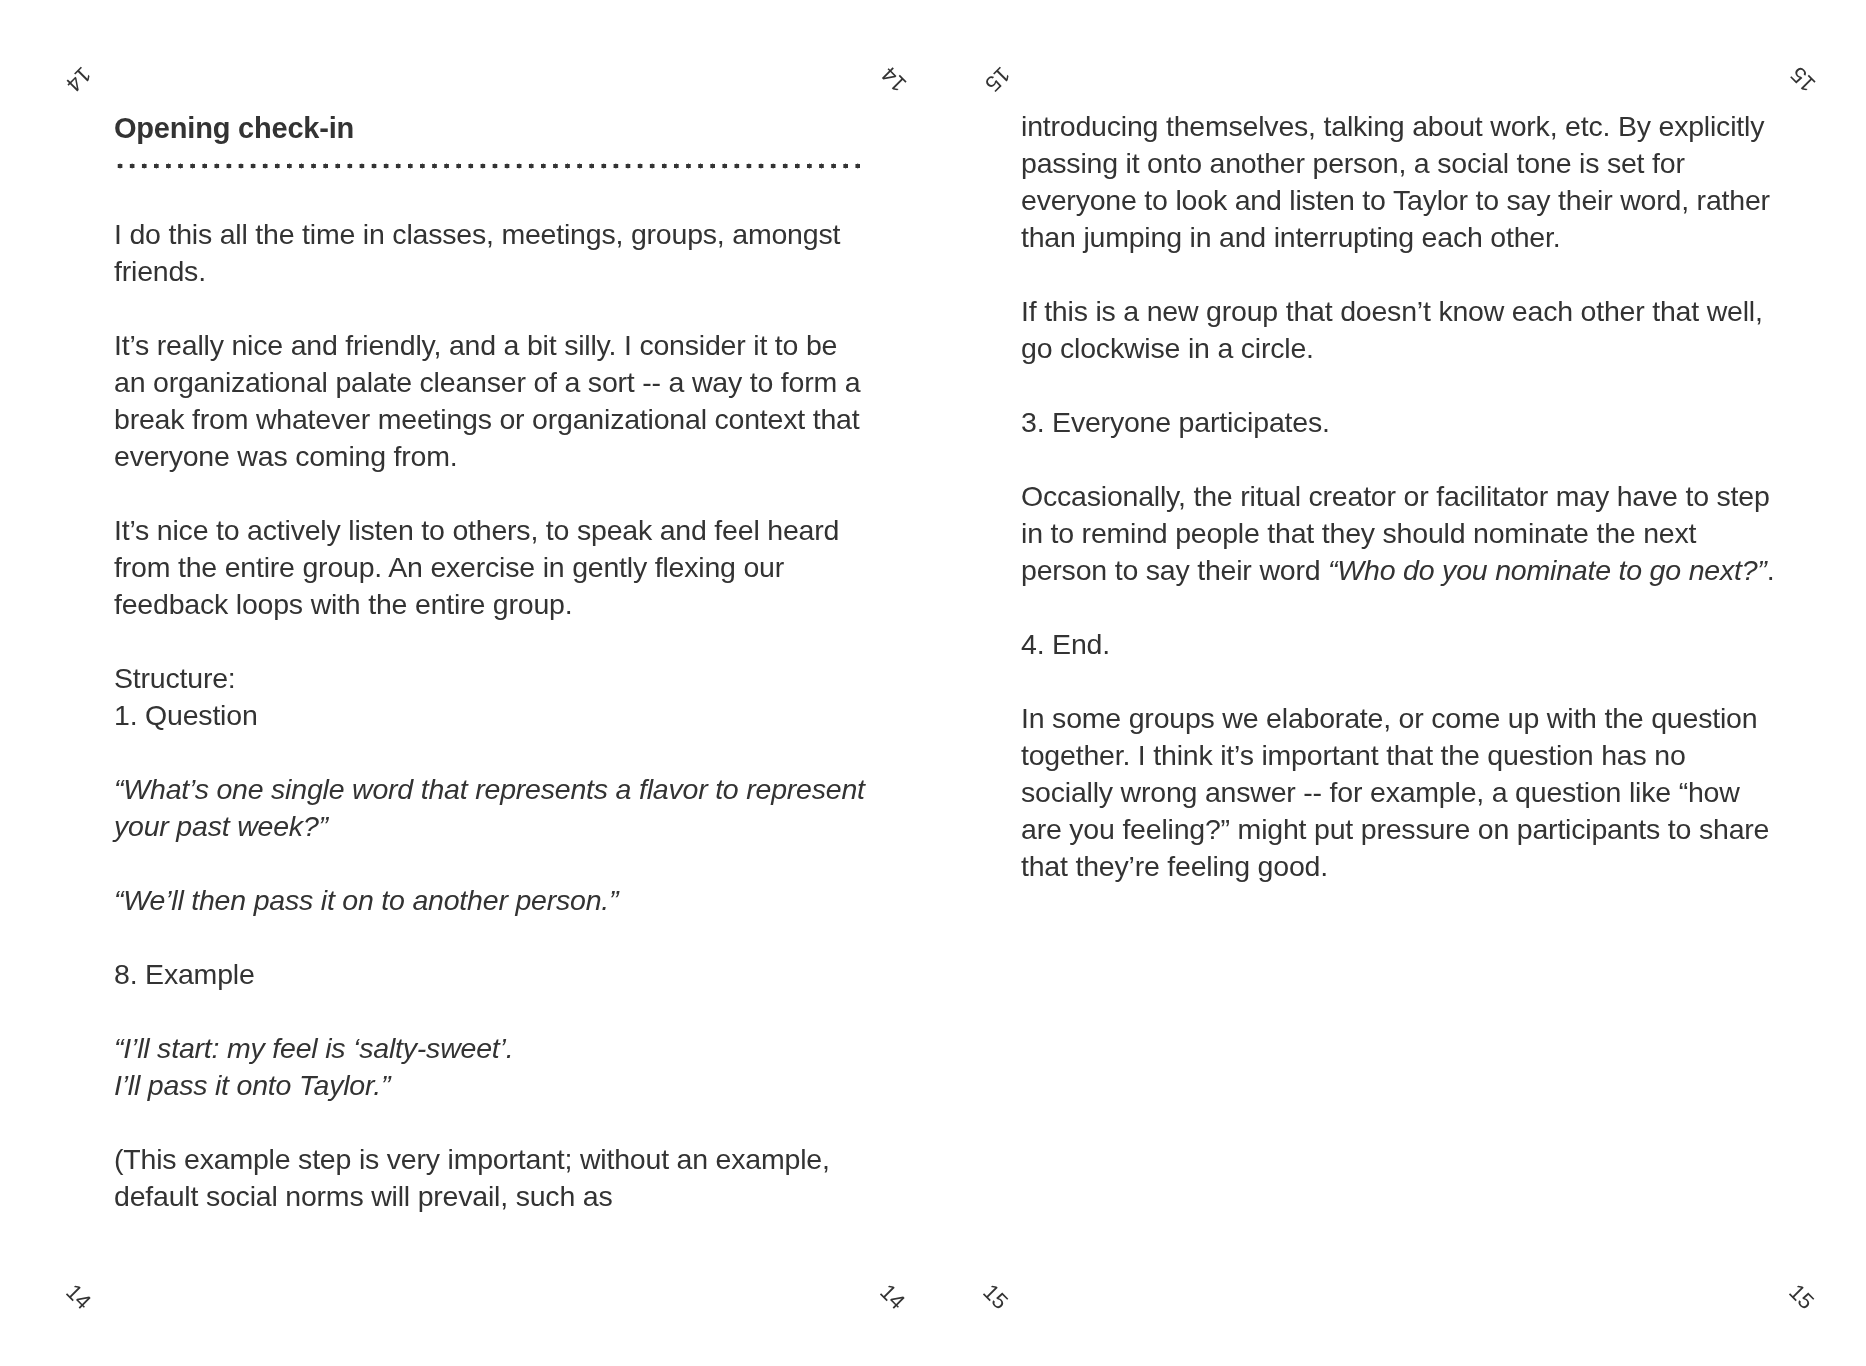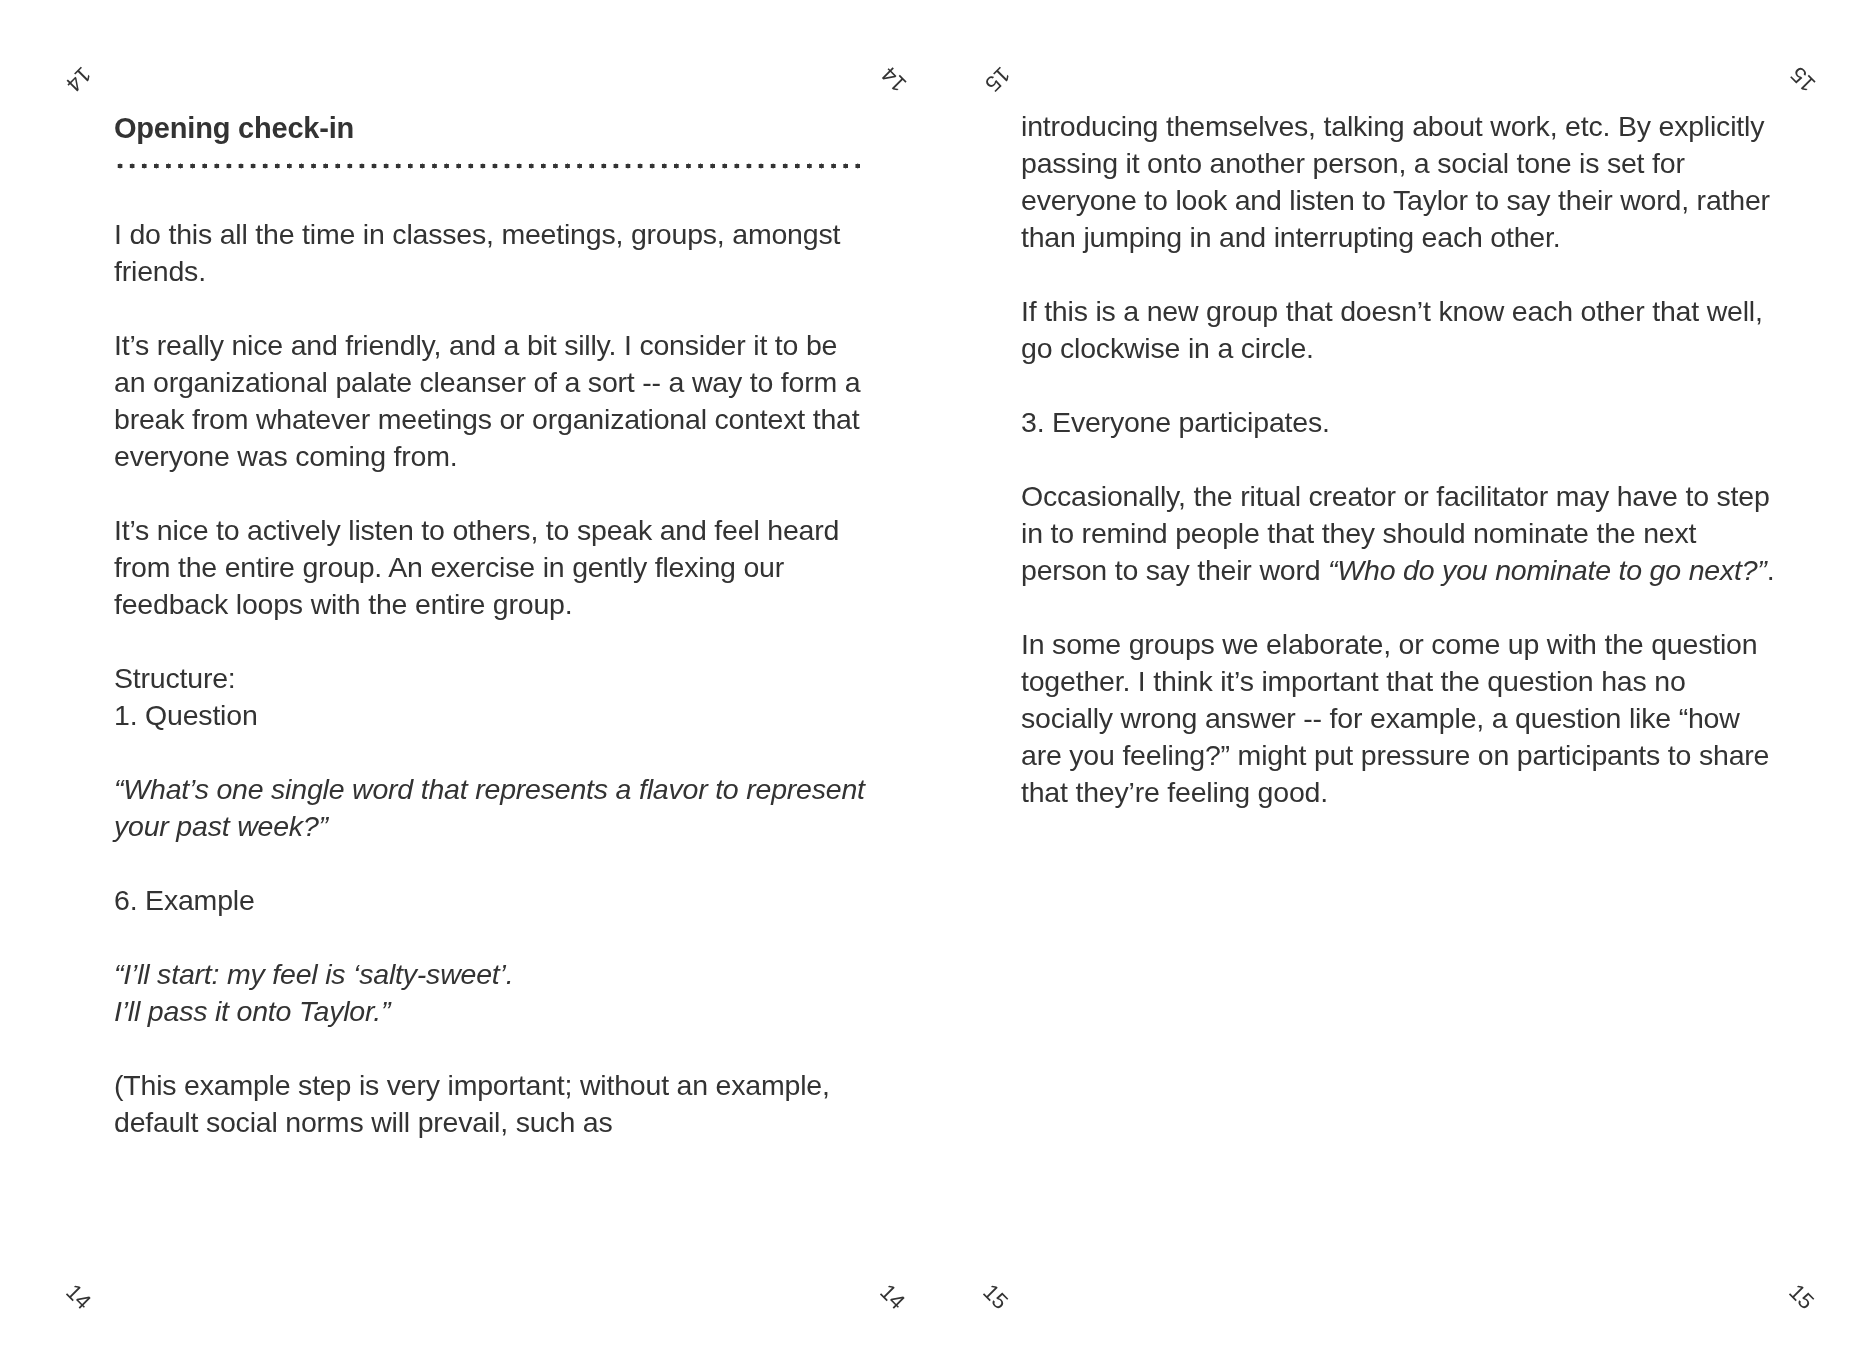--- a/index.html
+++ b/index.html
@@ -49,33 +49,35 @@
 
   <div class="column">
     <h1 class="heading">Opening check-in</h1>
     <div class="dots"></div>
     <p class="after-dots">I do this all the time in classes, meetings, groups, amongst friends.</p>
     <p>It’s really nice and friendly, and a bit silly. I consider it to be an organizational palate cleanser of a sort -- a way to form a break from whatever meetings or organizational context that everyone was coming from.</p>
     <p>It’s nice to actively listen to others, to speak and feel heard from the entire group. An exercise in gently flexing our feedback loops with the entire group.</p>
     <div class="bold">Structure:</div>
     <p>1. Question</p>
     <p><em>“What’s one single word that represents a flavor to represent your past week?”</em></p>
-    <p>6. Example</p>
+    <p><em>“We’ll then pass it on to another person.”</em></p>
+    <p>8. Example</p>
     <div><em>“I’ll start: my feel is ‘salty-sweet’.</em></div>
     <p><em>I’ll pass it onto Taylor.”</em></p>
     <p class="tight">(This example step is very important; without an example, default social norms will prevail, such as</p>
   </div>
 </div>
 
 <div class="page page-right">
   <span class="folio top" style="left:52px; top:68px;">15</span>
   <span class="folio top flip" style="left:858px; top:68px;">15</span>
   <span class="folio bottom" style="left:50px; top:1286px;">15</span>
   <span class="folio bottom" style="left:856px; top:1286px;">15</span>
 
   <div class="column">
     <p>introducing themselves, talking about work, etc. By explicitly passing it onto another person, a social tone is set for everyone to look and listen to Taylor to say their word, rather than jumping in and interrupting each other.</p>
     <p>If this is a new group that doesn’t know each other that well, go clockwise in a circle.</p>
     <p>3. Everyone participates.</p>
     <p><span>Occasionally, the ritual creator or facilitator may have to step in to remind people that they should nominate the next person to say their word </span><em>“Who do you nominate to go next?”</em><span>.</span></p>
+    <p>4. End.</p>
     <p>In some groups we elaborate, or come up with the question together. I think it’s important that the question has no socially wrong answer -- for example, a question like “how are you feeling?” might put pressure on participants to share that they’re feeling good.</p>
   </div>
 </div>
 
 </body></html>

